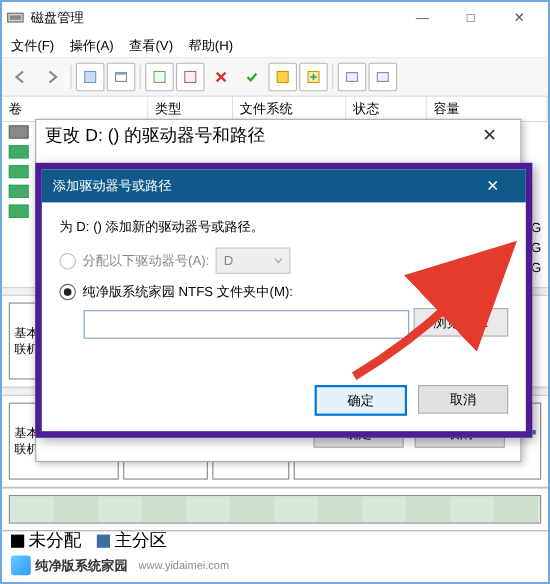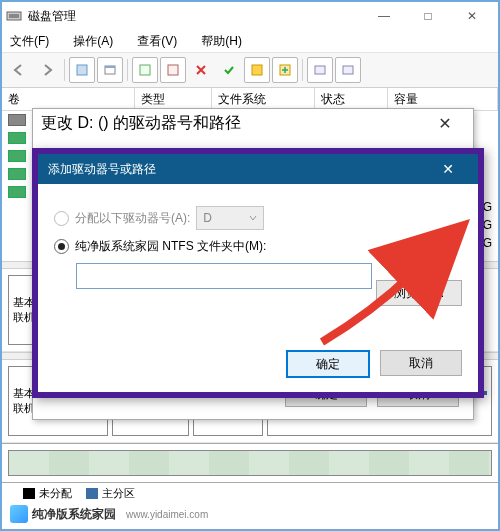--- a/index.html
+++ b/index.html
@@ -2,39 +2,39 @@
 <html><head>
 <meta charset="utf-8">
 <style>
 html,body{margin:0;padding:0;font-family:"Microsoft YaHei","Segoe UI",sans-serif;font-size:12px;background:#fff;color:#000}
 .frame{width:500px;height:531px;border:2px solid #6fa8dc;position:relative;overflow:hidden;box-sizing:border-box}
 .app{position:absolute;left:0;top:0;width:496px;height:527px;background:#fff}
 .titlebar{height:28px;display:flex;align-items:center;padding:0 4px;background:#fff}
 .titlebar .icon{width:16px;height:16px;display:inline-flex;align-items:center;justify-content:center;margin-right:6px}
 .titlebar .title{flex:1;font-size:12px}
 .wbtn{width:44px;height:28px;display:flex;align-items:center;justify-content:center;color:#555}
-.menubar{height:22px;display:flex;align-items:center;gap:24px;padding:0 8px;border-bottom:1px solid #e5e5e5}
+.menubar{height:22px;display:flex;align-items:center;gap:14px;padding:0 8px;border-bottom:1px solid #e5e5e5}
 .menuitem{font-size:12px}
 .toolbar{height:30px;display:flex;align-items:center;gap:2px;padding:2px 4px;border-bottom:1px solid #d0d0d0;background:#f7f7f7}
 .tbtn{width:24px;height:24px;border:1px solid transparent;display:flex;align-items:center;justify-content:center;border-radius:2px}
 .tbtn.box{border-color:#b8b8b8;background:#fff}
 .sep{width:1px;height:22px;background:#d0d0d0;margin:0 2px}
 .main{position:relative;height:calc(100% - 28px - 22px - 30px - 30px)}
 .tablehead{display:flex;height:22px;background:#fff;border-bottom:1px solid #d9d9d9}
 .th{border-right:1px solid #d9d9d9;padding:3px 6px;font-size:12px;background:#fff}
 .rows{background:#fff}
 .row{display:flex;align-items:center;height:18px;padding-left:6px;font-size:12px}
 .rowicon{width:16px;height:10px;background:#4a6;display:inline-block;margin-right:4px;border:1px solid #2a5}
 .rowicon.gray{background:#888;border-color:#666}
 .splitter{height:6px;background:#f0f0f0;border-top:1px solid #d0d0d0;border-bottom:1px solid #d0d0d0;margin-top:60px}
 .diskpanel{padding:6px;display:flex;gap:4px;align-items:stretch;height:70px;border-bottom:1px solid #e5e5e5}
 .disklabel{width:90px;background:#fff;border:1px solid #888;padding:4px;font-size:11px;display:flex;flex-direction:column;justify-content:center}
 .part{border:1px solid #888;padding:2px 4px;font-size:11px;min-width:60px;display:flex;flex-direction:column;justify-content:center}
 .part .bar{height:4px;background:#3b6ea5;margin-bottom:2px}
-.legend{position:absolute;left:21px;bottom:0;height:24px;display:flex;align-items:center;gap:14px;font-size:11px}
+.legend{position:absolute;left:8px;bottom:0;height:24px;display:flex;align-items:flex-start;gap:14px;font-size:16px}
 .lg{width:12px;height:12px;display:inline-block;margin-right:4px;vertical-align:middle}
 .lg.black{background:#000}
 .lg.blue{background:#3b6ea5}
 .footer{position:absolute;left:0;right:0;bottom:0;height:30px;display:flex;align-items:center;justify-content:flex-start;padding:0 8px;background:#fff}
 .footer .logo{display:flex;align-items:center;gap:4px;font-size:12px;color:#333}
 .footer .url{font-size:10px;color:#888;margin-left:6px}
 .logoimg{width:18px;height:18px;background:linear-gradient(135deg,#6cf,#39f);border-radius:3px}
 
 .modal1{position:absolute;left:30px;top:106px;width:440px;height:310px;background:#fff;border:1px solid #aaa;box-shadow:2px 2px 6px rgba(0,0,0,.25)}
 .modal1 .mtitle{height:28px;display:flex;align-items:center;padding:0 8px;font-size:16px}
@@ -255,20 +255,21 @@
       <div class="btn">取消</div>
     </div>
   </div>
 
   <div class="modal2">
     <div class="bar">
       <span>添加驱动器号或路径</span>
       <span class="mclose">✕</span>
     </div>
     <div class="mbody">
+      <div style="margin-bottom:10px">为 D: () 添加新的驱动器号或路径。</div>
 
       <div class="radioRow">
         <span class="radio disabled"></span>
         <span style="color:#888">分配以下驱动器号(A):</span>
         <span class="selectDisabled">
           <span>D</span>
           <svg width="8" height="8">
                 <path d="M1 2 L4 6 L7 2" fill="none" stroke="#999"></path>
               </svg>
         </span>

